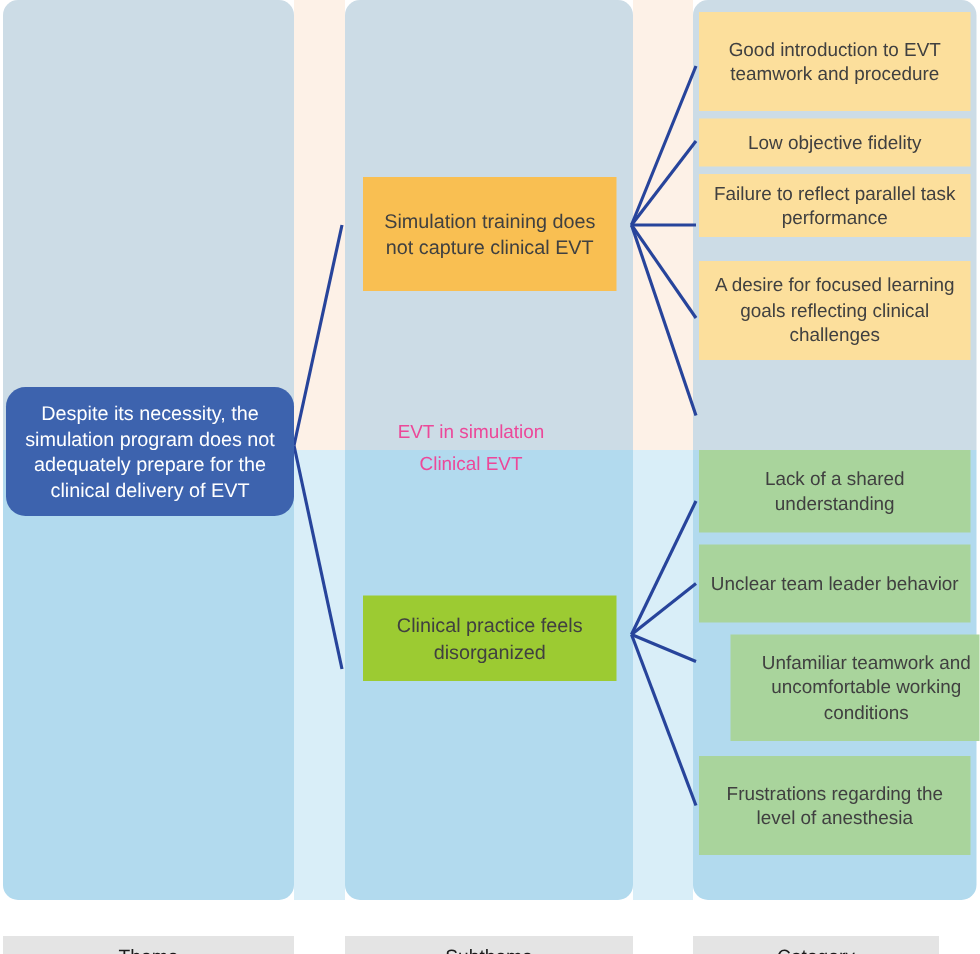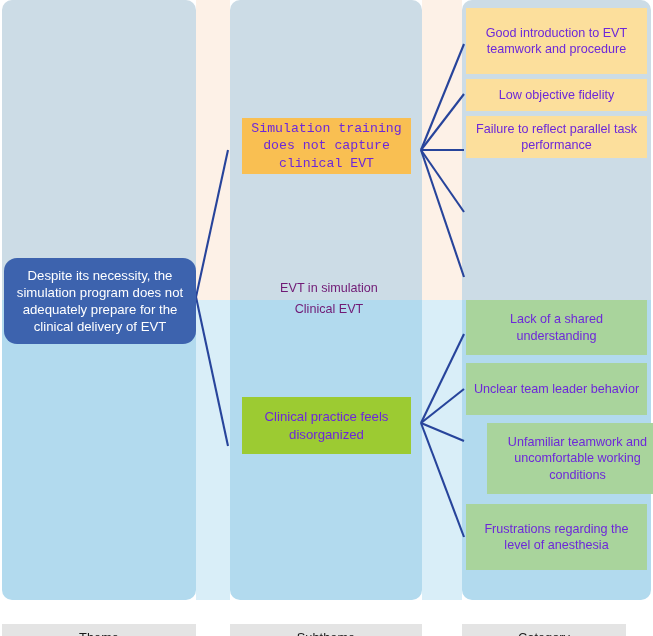--- a/index.html
+++ b/index.html
@@ -46,60 +46,60 @@
   #links line { stroke: #27449b; stroke-width: 2.1; }
 
   
   .node {
     position: absolute;
     display: flex;
     align-items: center;
     justify-content: center;
     text-align: center;
     line-height: 1.30;
-    color: #6d28d9;
+    color: #404040;
   }
 
   .theme-node {
     left: 4px;
     top: 258px;
     width: 192px;
     height: 86px;
     background: #3d63ae;
     color: #ffffff;
     border-radius: 13px;
     font-size: 13.2px;
     padding: 2px 9px;
   }
 
   .subtheme-node {
     left: 242px;
     width: 169px;
     font-size: 13.2px;
     padding: 3px 8px;
   }
-  .sub-orange { top: 118px; height: 56px; background: #f9bf52; font-family: Liberation Mono, monospace; }
+  .sub-orange { top: 118px; height: 76px; background: #f9bf52; }
   .sub-green  { top: 397px; height: 57px; background: #9ccb32; }
 
   .cat-node {
     left: 466px;
     width: 181px;
     font-size: 12.6px;
     padding: 2px 7px;
   }
   .cat-orange { background: #fcdf9c; }
   .cat-green  { background: #a9d49c; }
 
   
   .mid-label {
     position: absolute;
-    left: 233px;
+    left: 218px;
     width: 192px;
     text-align: center;
-    color: #701a75;
+    color: #ec4899;
     font-size: 12.6px;
   }
   .mid-label-a { top: 281px; }
   .mid-label-b { top: 302px; }
 
   
   .foot {
     position: absolute;
     top: 624px;
     height: 27px;
@@ -151,20 +151,21 @@
 
   <div class="mid-label mid-label-a">EVT in simulation</div>
   <div class="mid-label mid-label-b">Clinical EVT</div>
 
   <div class="node subtheme-node sub-orange">Simulation training does not capture clinical EVT</div>
   <div class="node subtheme-node sub-green">Clinical practice feels disorganized</div>
 
   <div class="node cat-node cat-orange" style="top:8px;  height:66px;">Good introduction to EVT teamwork and procedure</div>
   <div class="node cat-node cat-orange" style="top:79px; height:32px;">Low objective fidelity</div>
   <div class="node cat-node cat-orange" style="top:116px; height:42px;">Failure to reflect parallel task performance</div>
+  <div class="node cat-node cat-orange" style="top:174px; height:66px;">A desire for focused learning goals reflecting clinical challenges</div>
 
   <div class="node cat-node cat-green" style="top:300px; height:55px;">Lack of a shared understanding</div>
   <div class="node cat-node cat-green" style="top:363px; height:52px;">Unclear team leader behavior</div>
   <div class="node cat-node cat-green" style="top:423px; height:71px;margin-left:21px;">Unfamiliar teamwork and uncomfortable working conditions</div>
   <div class="node cat-node cat-green" style="top:504px; height:66px;">Frustrations regarding the level of anesthesia</div>
 
   <div class="foot foot-theme">Theme</div>
   <div class="foot foot-sub">Subtheme</div>
   <div class="foot foot-cat">Category</div>
 

